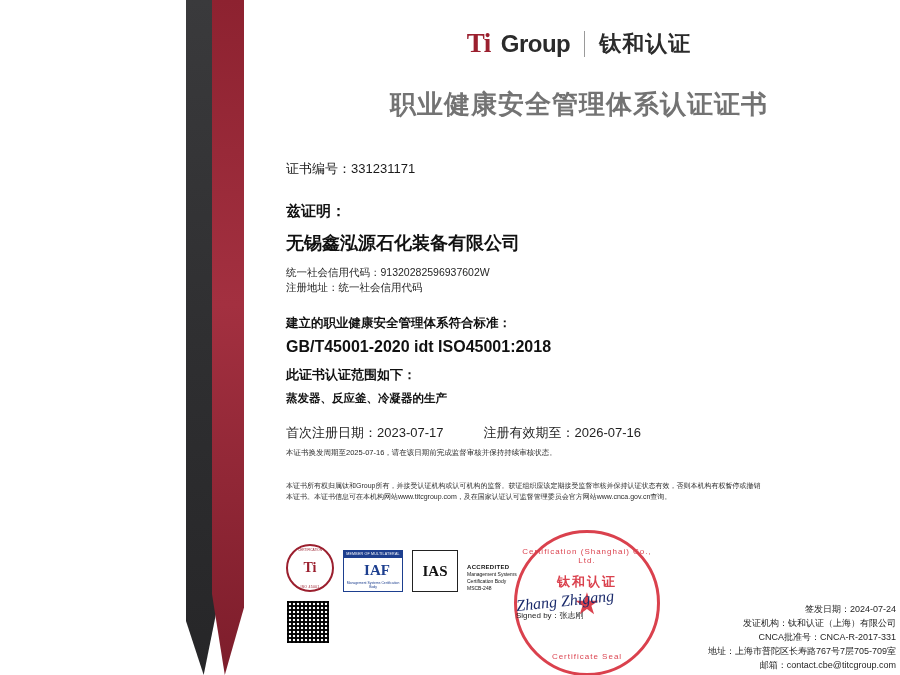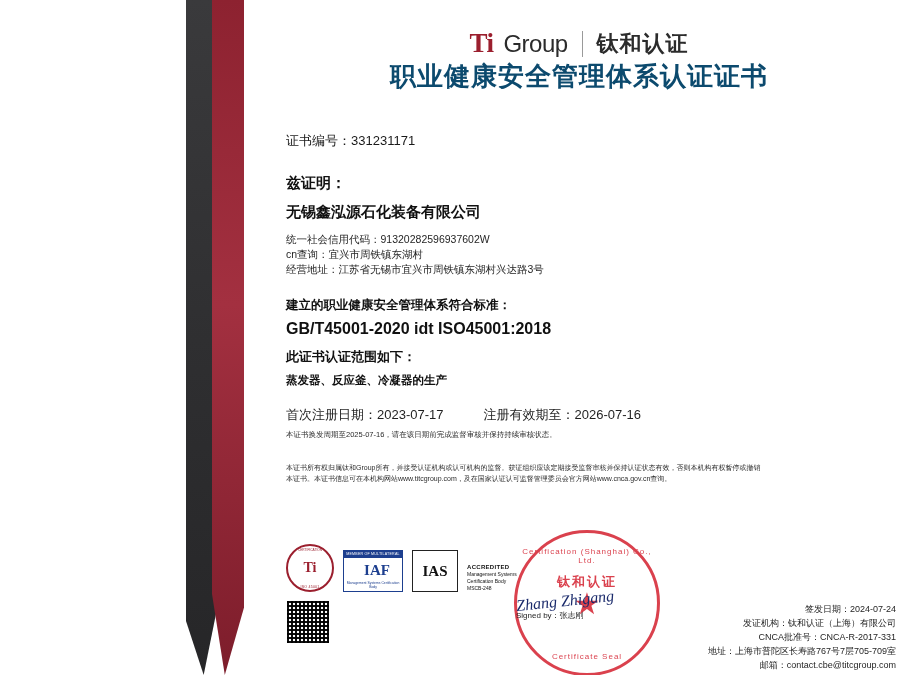--- a/index.html
+++ b/index.html
@@ -66,21 +66,21 @@
   }
   .logo-ti {
     font-size: 27px;
     font-weight: bold;
     color: #9b1f2e;
     letter-spacing: -0.5px;
     font-family: "Liberation Serif", serif;
   }
   .logo-group {
     font-size: 24px;
-    font-weight: normal;
+    font-weight: bold;
     color: #2b2b2b;
     letter-spacing: -0.5px;
   }
   .logo-divider {
     width: 1px;
     height: 26px;
     background: #9a9a9a;
     margin: 0 4px;
   }
   .logo-cn {
@@ -88,40 +88,41 @@
     font-weight: bold;
     color: #2b2b2b;
     letter-spacing: 1px;
   }
 
   .cert-title {
     text-align: center;
     font-size: 26px;
     font-weight: bold;
     letter-spacing: 1px;
-    color: #0c4a6e;
+    margin-top: 28px;
+    color: #737373;
   }
 
   .body-block {
     margin: 38px 0 0 28px;
     width: 560px;
   }
   .cert-no {
     font-size: 13px;
     color: #1a1a1a;
     margin-bottom: 24px;
   }
   .hereby {
     font-size: 15px;
     font-weight: bold;
     color: #111;
     margin-bottom: 10px;
   }
   .company {
-    font-size: 15px;
+    font-size: 18px;
     font-weight: bold;
     color: #111;
     margin-bottom: 10px;
   }
   .meta-line {
     font-size: 10.5px;
     color: #1f1f1f;
     line-height: 15px;
   }
   .std-head {
@@ -389,22 +390,21 @@
 
     <div class="cert-title">职业健康安全管理体系认证证书</div>
 
     <div class="body-block">
       <div class="cert-no">证书编号：331231171</div>
 
       <div class="hereby">兹证明：</div>
       <div class="company">无锡鑫泓源石化装备有限公司</div>
 
       <div class="meta-line">统一社会信用代码：91320282596937602W</div>
-      <div class="meta-line">cn查询：宜兴市周铁镇东湖村</div>
-      <div class="meta-line">经营地址：江苏省无锡市宜兴市周铁镇东湖村兴达路3号</div>
+      <div class="meta-line">注册地址：统一社会信用代码</div>
 
       <div class="std-head">建立的职业健康安全管理体系符合标准：</div>
       <div class="std-code">GB/T45001-2020 idt ISO45001:2018</div>
 
       <div class="scope-head">此证书认证范围如下：</div>
       <div class="scope-text">蒸发器、反应釜、冷凝器的生产</div>
 
       <div class="dates-row">
         <span>首次注册日期：2023-07-17</span>
         <span>注册有效期至：2026-07-16</span>

